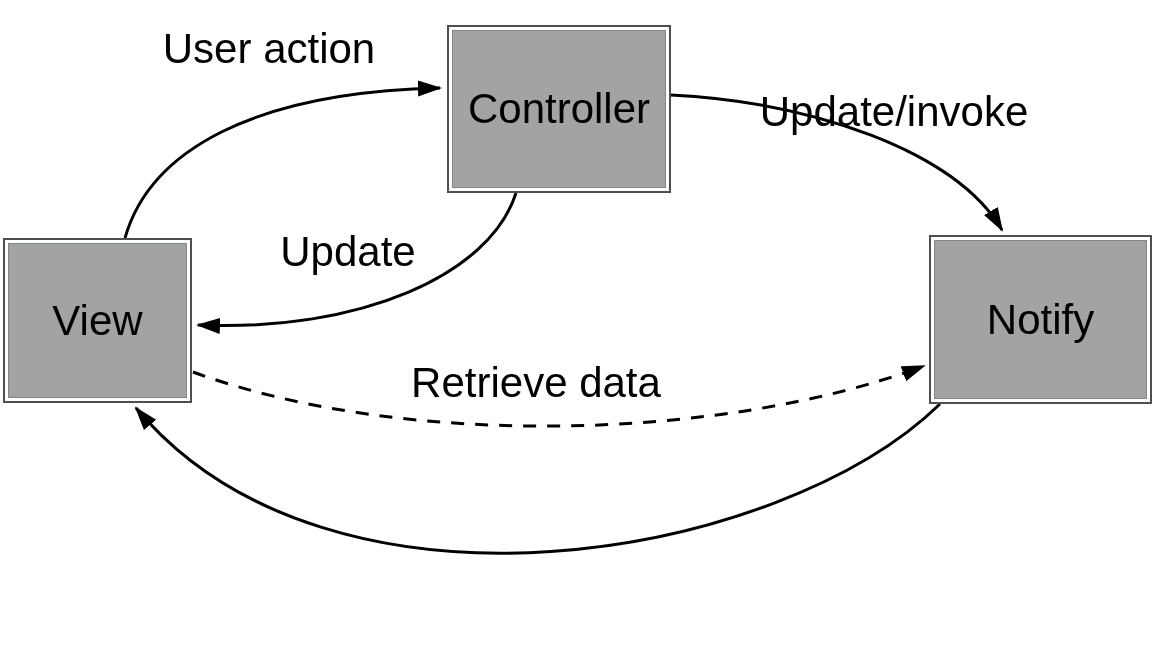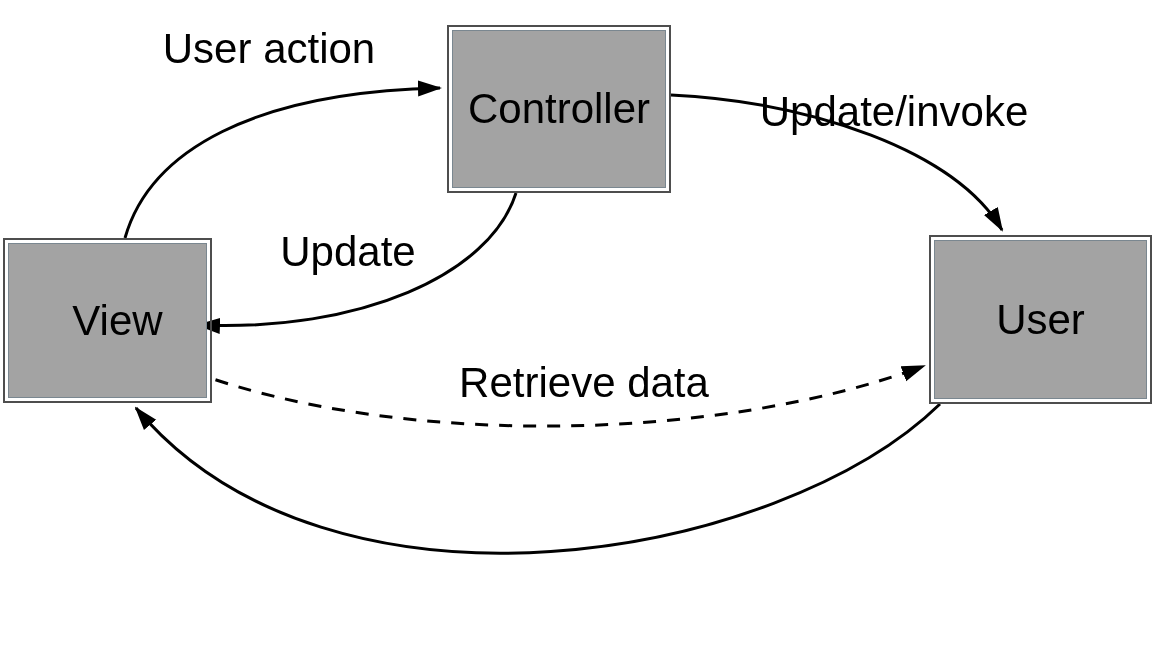--- a/index.html
+++ b/index.html
@@ -37,33 +37,33 @@
     align-items: center;
     justify-content: center;
     background: #a3a3a3;
     border: 1px solid #7a8790;
     outline: 2px solid #4e4e4e;
     outline-offset: 3px;
     font-size: 42px;
     line-height: 1;
   }
   #node-controller { left: 452px; top: 30px;  width: 212px; height: 156px; }
-  #node-view       { left: 8px;   top: 243px; width: 177px; height: 153px; padding-left: 20px; }
+  #node-view       { left: 8px;   top: 243px; width: 177px; height: 153px; }
   #node-model      { left: 934px; top: 240px; width: 211px; height: 157px; }
   .edge-label {
     position: absolute;
     transform: translate(-50%, -50%);
     font-size: 42px;
     line-height: 1.1;
     white-space: nowrap;
   }
   #lbl-user-action    { left: 269px; top: 41px; margin-top: 8px;  }
   #lbl-update-invoke  { left: 894px; top: 68px; margin-top: 44px;  }
   #lbl-update         { left: 348px; top: 252px; }
-  #lbl-retrieve-data  { left: 584px; top: 383px; }
+  #lbl-retrieve-data  { left: 536px; top: 383px; }
   #lbl-notify-changes { left: 558px; top: 609px; }
 </style>
 </head>
 <body>
 
 <div id="canvas">
 
   <svg id="edges" viewBox="0 0 1153 645" xmlns="http://www.w3.org/2000/svg">
     <defs>
       <marker id="ah" viewBox="0 0 12 12" refX="11" refY="6" markerWidth="8" markerHeight="8" orient="auto">
@@ -84,21 +84,21 @@
 
   <div class="node" id="node-view">
     <span>View</span>
   </div>
 
   <div class="node" id="node-controller">
     <span>Controller</span>
   </div>
 
   <div class="node" id="node-model">
-    <span>User</span>
+    <span>Notify</span>
   </div>
 
   <div class="edge-label" id="lbl-user-action">User action</div>
 
   <div class="edge-label" id="lbl-update-invoke">Update/invoke</div>
 
   <div class="edge-label" id="lbl-update">Update</div>
 
   <div class="edge-label" id="lbl-retrieve-data">Retrieve data</div>
 

